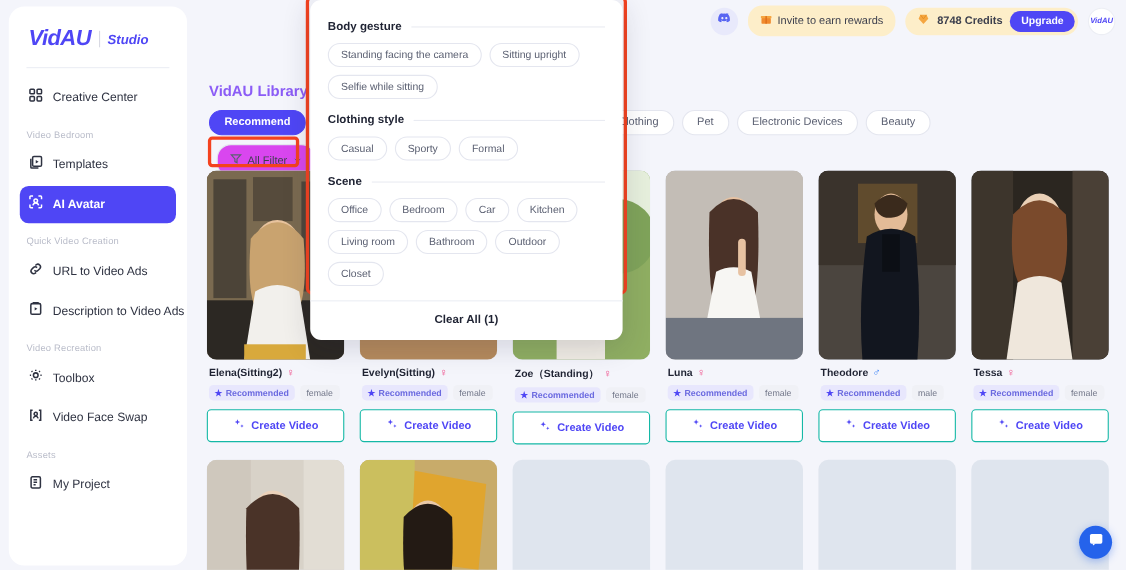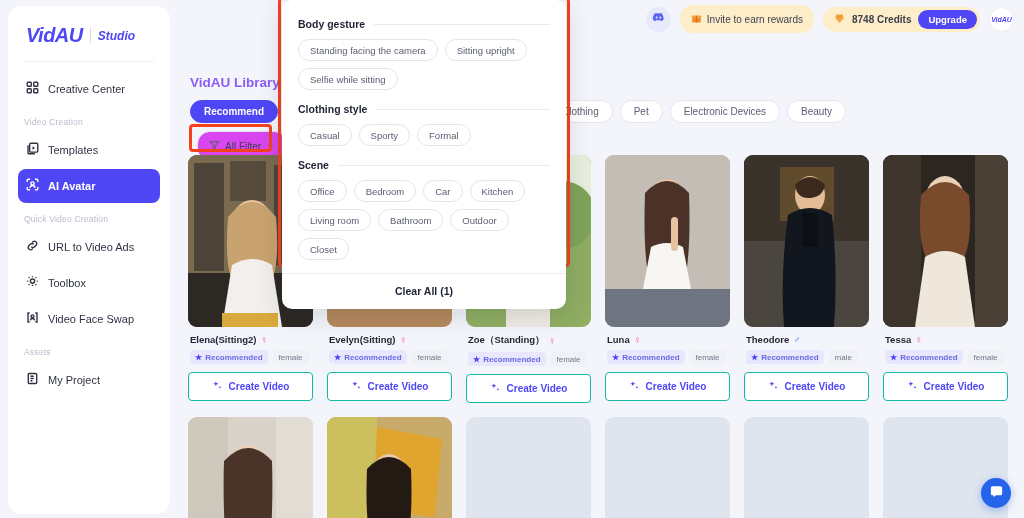--- a/index.html
+++ b/index.html
@@ -210,21 +210,21 @@
         <svg width="13" height="13" viewBox="0 0 16 16">
             <rect x="1.5" y="1.5" width="5" height="5" rx="1"></rect>
             <rect x="9.5" y="1.5" width="5" height="5" rx="1"></rect>
             <rect x="1.5" y="9.5" width="5" height="5" rx="1"></rect>
             <rect x="9.5" y="9.5" width="5" height="5" rx="1"></rect>
           </svg>
       </span>
       <span class="lbl">Creative Center</span>
     </div>
 
-    <div class="nav-section-label">Video Creation</div>
+    <div class="nav-section-label">Video Bedroom</div>
     <div class="nav-item">
       <span>
         <svg width="13" height="13" viewBox="0 0 16 16">
             <rect x="4.5" y="1.5" width="10" height="11" rx="1.5"></rect>
             <path d="M2.5 4v9.5a1 1 0 0 0 1 1H11"></path>
             <path d="M8 5.5v4l3.2-2z" fill="#2f3342" stroke="none"></path>
           </svg>
       </span>
       <span class="lbl">Templates</span>
     </div>
@@ -245,21 +245,32 @@
     <div class="nav-section-label">Quick Video Creation</div>
     <div class="nav-item">
       <span>
         <svg width="13" height="13" viewBox="0 0 16 16">
             <path d="M6.5 9.5a3 3 0 0 0 4.2 0l2-2a3 3 0 0 0-4.2-4.2l-.9.9"></path>
             <path d="M9.5 6.5a3 3 0 0 0-4.2 0l-2 2a3 3 0 0 0 4.2 4.2l.9-.9"></path>
           </svg>
       </span>
       <span class="lbl">URL to Video Ads</span>
     </div>
-
+    <div class="nav-item">
+      <span>
+        <svg width="13" height="13" viewBox="0 0 16 16">
+            <rect x="2.5" y="2.5" width="11" height="12" rx="1.5"></rect>
+            <path d="M5.5 2.5V1.6h5v.9"></path>
+            <path d="M6.8 6.5v3.6l3-1.8z" fill="#2f3342" stroke="none"></path>
+          </svg>
+      </span>
+      <span class="lbl">Description to Video Ads</span>
+    </div>
+
+    <div class="nav-section-label">Video Recreation</div>
     <div class="nav-item">
       <span>
         <svg width="13" height="13" viewBox="0 0 16 16">
             <circle cx="8" cy="7.5" r="2.6"></circle>
             <path d="M8 1.5v1.4M8 12.1v1.4M2.8 7.5H1.4M14.6 7.5h-1.4M4.3 3.8l-1-1M12.7 12.2l-1-1M11.7 3.8l1-1M4.3 11.2l-1 1"></path>
           </svg>
       </span>
       <span class="lbl">Toolbox</span>
     </div>
     <div class="nav-item">

